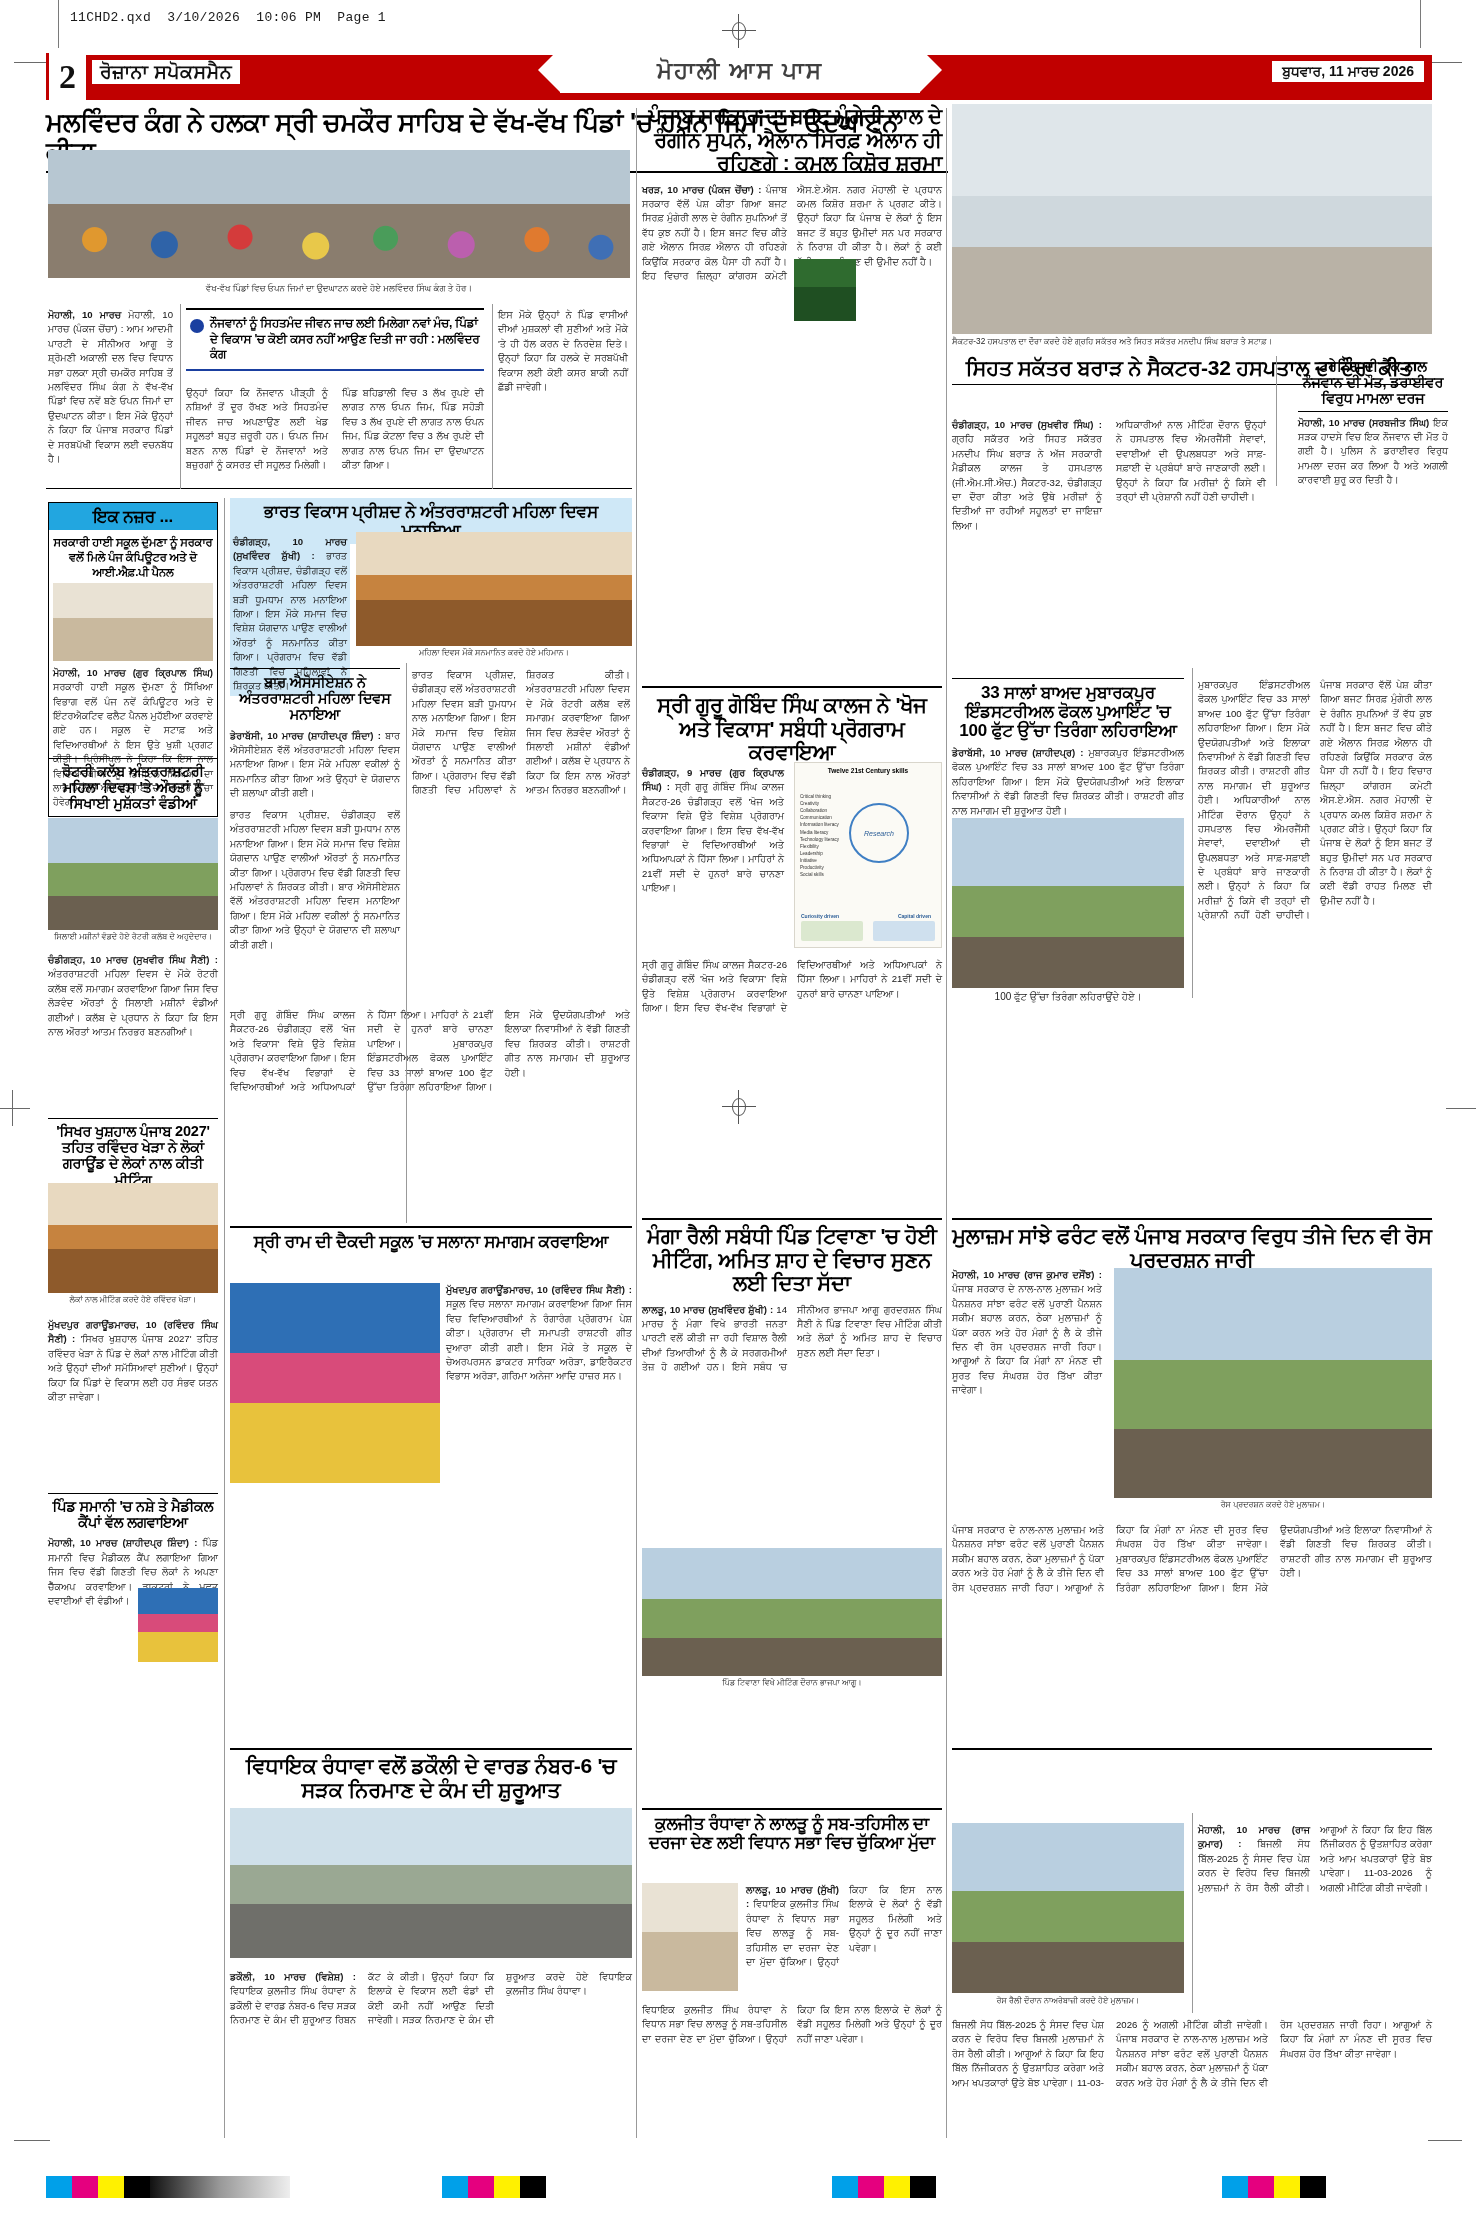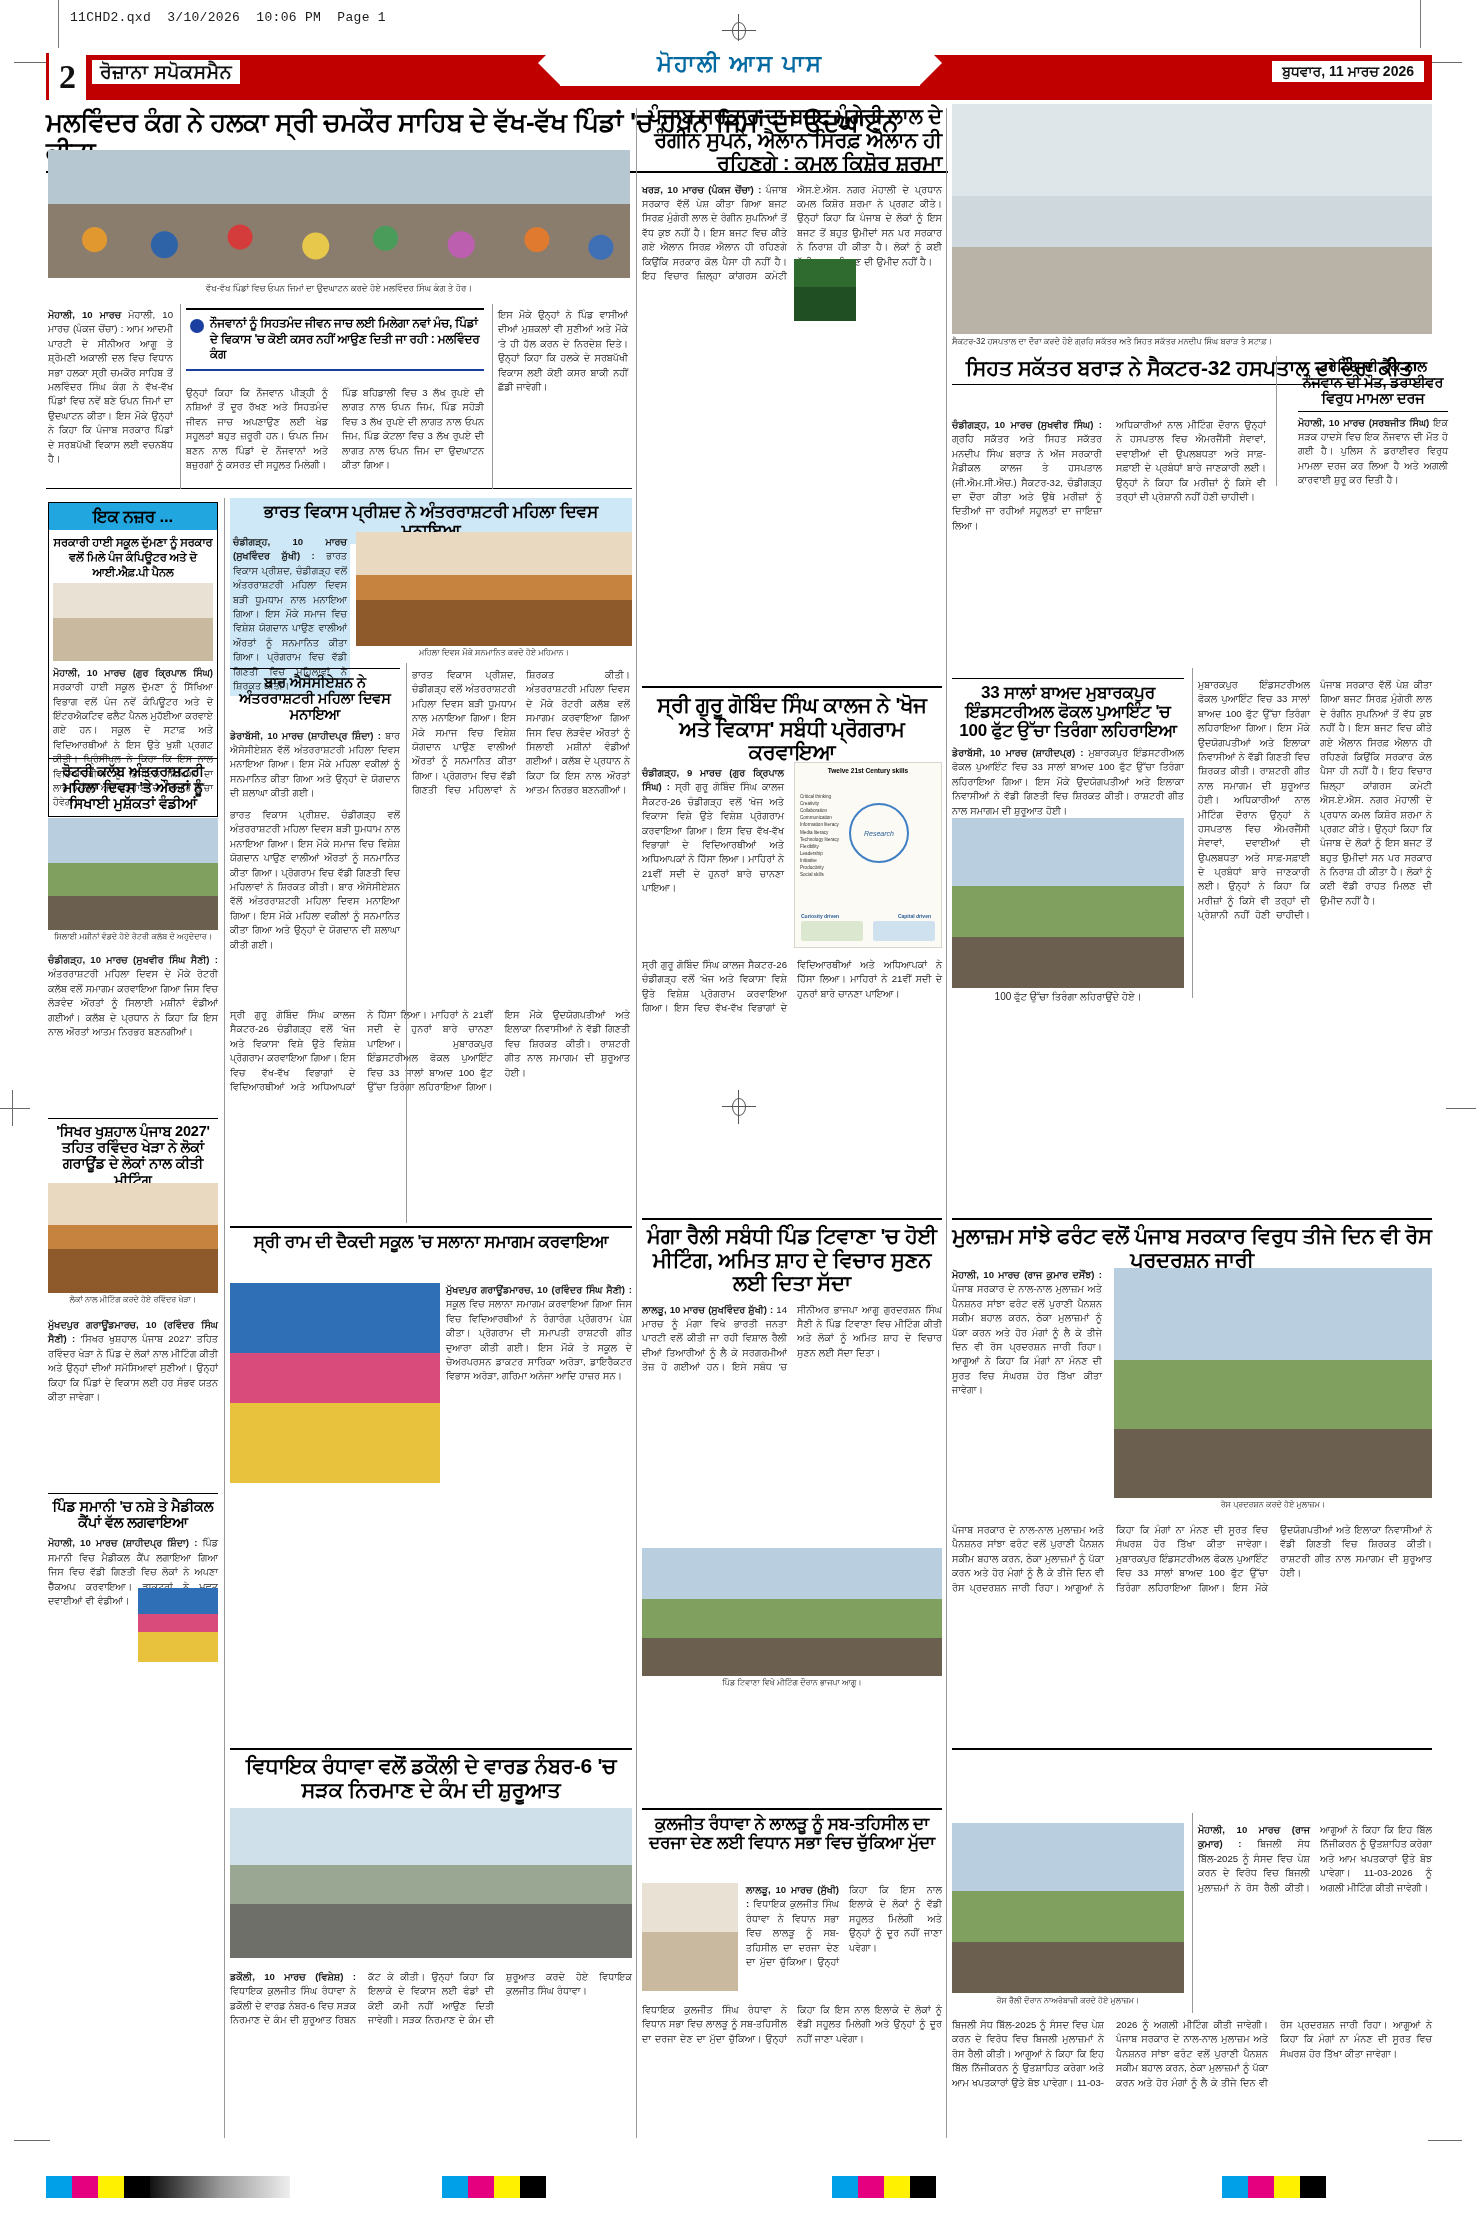--- a/index.html
+++ b/index.html
@@ -40,22 +40,22 @@
     display:flex; align-items:center; justify-content:center;
     font-family:"Liberation Serif", serif; font-weight:bold; font-size:34px; color:#111;
   }
   .mast-brand {
     position:absolute; left:92px; top:60px;
     background:#ffffff; padding:1px 8px;
     font-size:19px; font-weight:bold; color:#111; letter-spacing:0.5px;
     font-family:"Liberation Sans", sans-serif;
   }
   .mast-center {
-    position:absolute; left:560px; top:41px; width:360px; height:45px;
-    background:#ffffff; color:#0369a1;
+    position:absolute; left:560px; top:48px; width:360px; height:45px;
+    background:#ffffff; color:#404040;
     display:flex; align-items:center; justify-content:center;
     font-size:23px; font-weight:bold; letter-spacing:2px;
   }
   .mast-center::before{
     content:""; position:absolute; left:-22px; top:0;
     border-top:22.5px solid transparent; border-bottom:22.5px solid transparent;
     border-right:22px solid #ffffff;
   }
   .mast-center::after{
     content:""; position:absolute; right:-22px; top:0;

